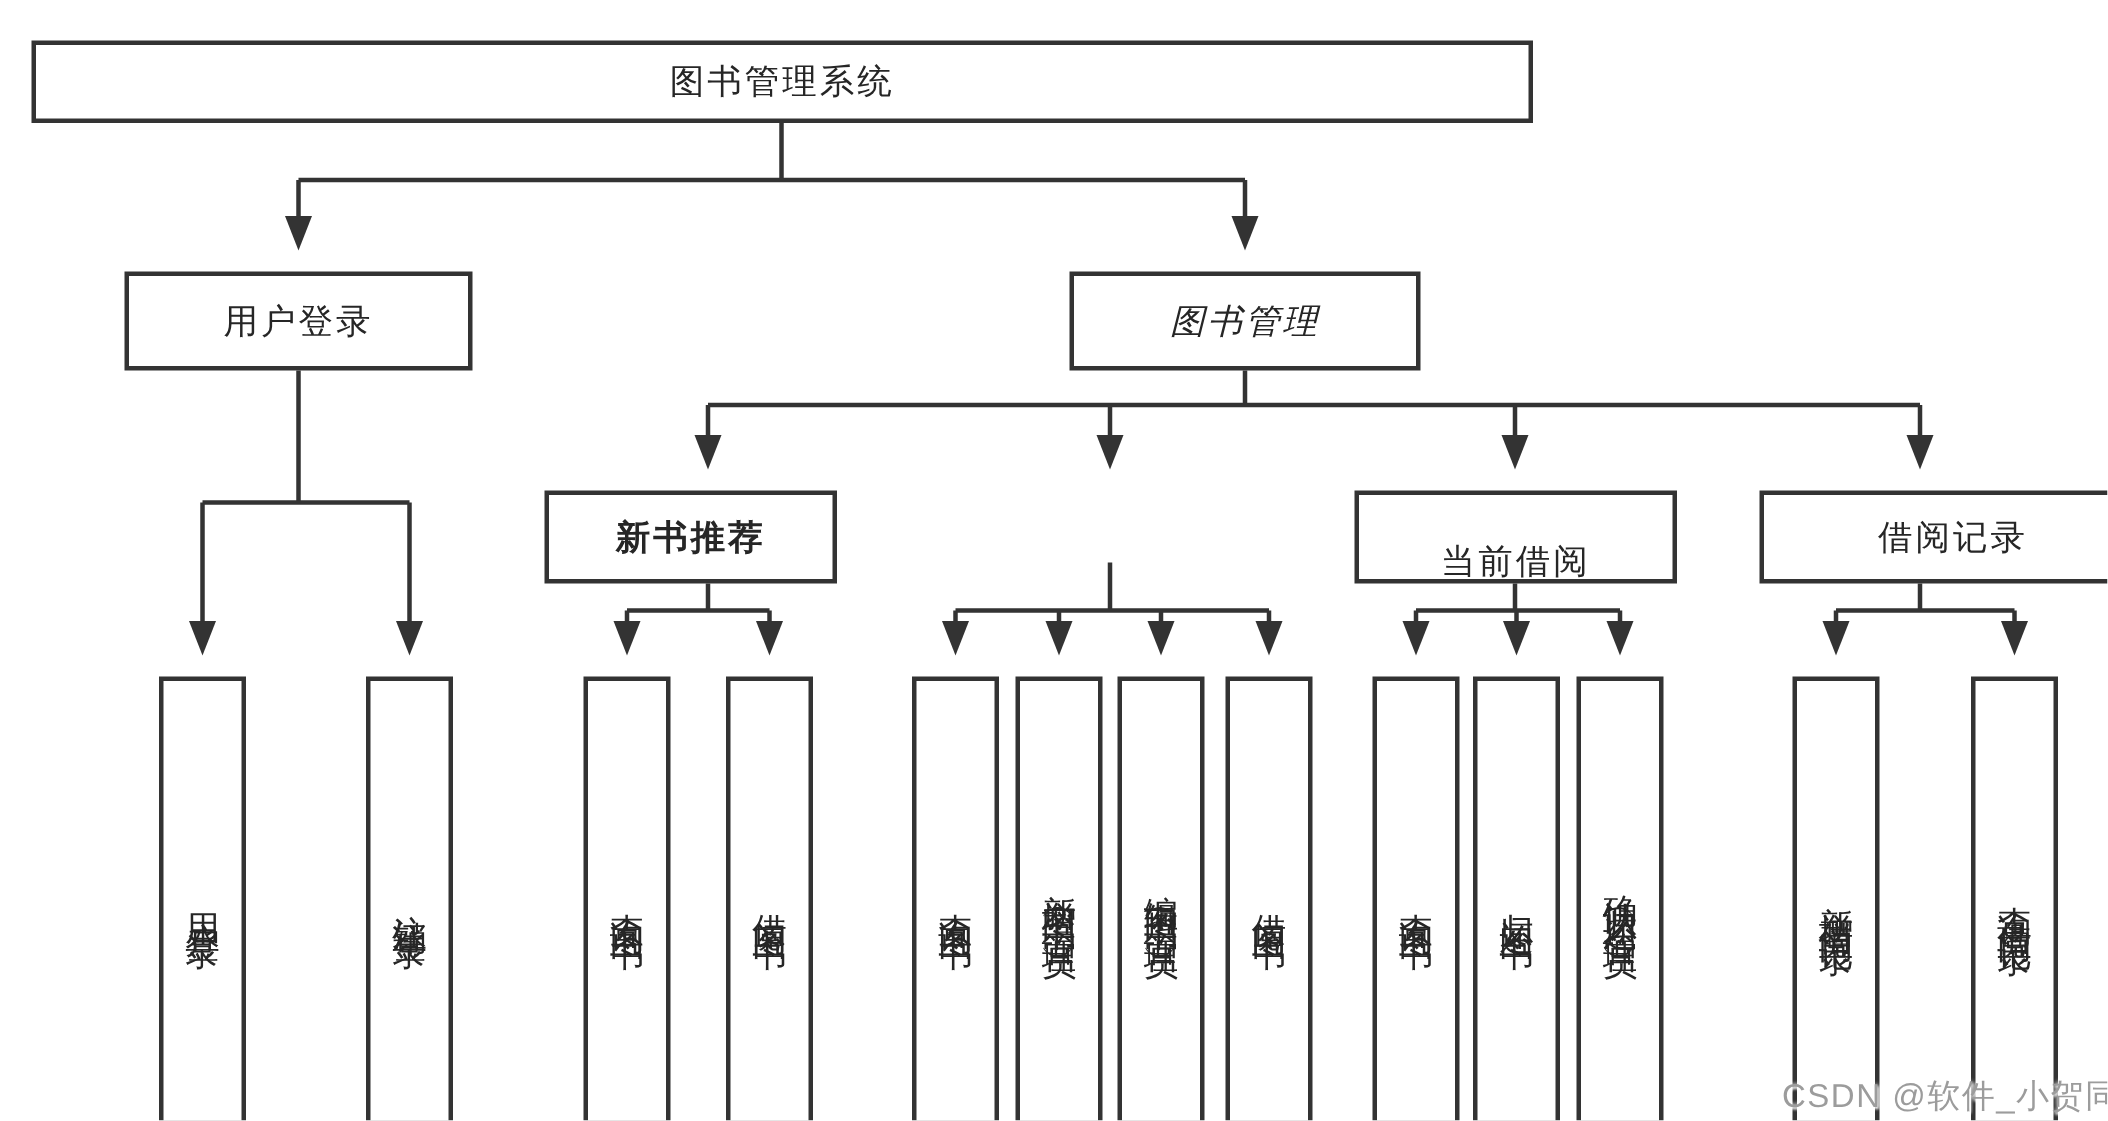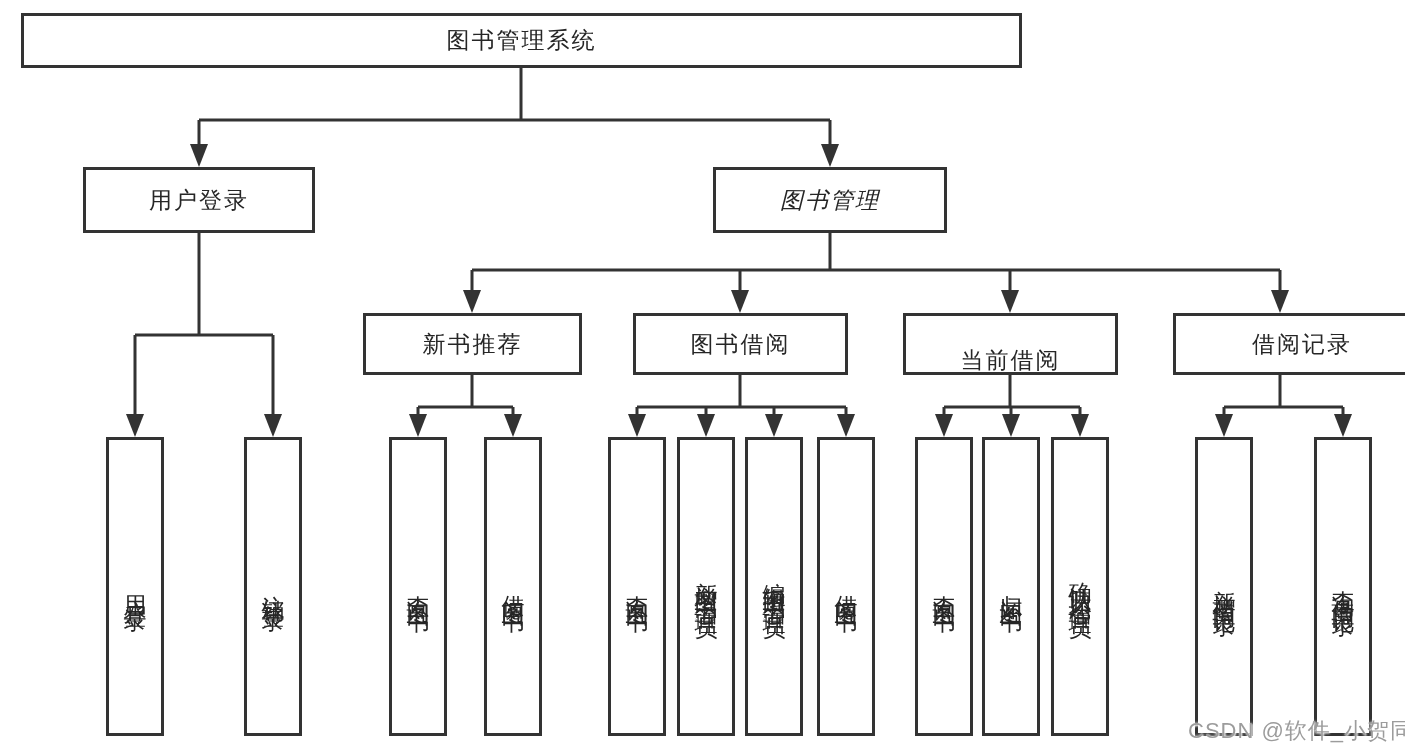--- a/index.html
+++ b/index.html
@@ -4,21 +4,21 @@
 <style>
   html,body{margin:0;padding:0;background:#ffffff;}
   .canvas{
     position:relative;width:1405px;height:747px;background:#ffffff;overflow:hidden;
     font-family:"Liberation Sans","DejaVu Sans",sans-serif;
   }
   .connectors{position:absolute;left:0;top:0;z-index:0;}
   .node{
     position:absolute;box-sizing:border-box;background:#ffffff;border:3px solid #333333;
     display:flex;align-items:center;justify-content:center;z-index:1;
-    color:#262626;font-size:23px;
+    color:#262626;font-size:23px;margin-top:14px;
   }
   .node span{white-space:nowrap;letter-spacing:2px;line-height:1;}
   .node.v span{
     writing-mode:vertical-rl;text-orientation:mixed;white-space:normal;
     letter-spacing:5px;line-height:1;
   }
   .watermark{
     position:absolute;left:1188px;top:716px;z-index:2;
     font-size:22px;letter-spacing:1px;color:#9c9c9c;
     text-shadow:0 0 3px #ffffff,1px 1px 2px #ffffff;
@@ -74,25 +74,22 @@
     <span>图书管理系统</span>
   </div>
 
   <div class="node" style="left:83px;top:167px;width:232px;height:66px;">
     <span>用户登录</span>
   </div>
   <div class="node" style="left:713px;top:167px;width:234px;height:66px;font-style:italic;">
     <span>图书管理</span>
   </div>
 
-  <div class="node" style="left:363px;top:313px;width:219px;height:62px;">
+  <div class="node" style="left:363px;top:313px;width:195px;height:62px;font-weight:bold;">
     <span>新书推荐</span>
-  </div>
-  <div class="node" style="left:633px;top:313px;width:215px;height:62px;">
-    <span>图书借阅</span>
   </div>
   <div class="node" style="left:903px;top:313px;width:215px;height:62px;align-items:flex-end;">
     <span>当前借阅</span>
   </div>
   <div class="node" style="left:1173px;top:313px;width:258px;height:62px;">
     <span>借阅记录</span>
   </div>
 
   <div class="node v" style="left:106px;top:437px;width:58px;height:299px;">
     <span>用户登录</span>

